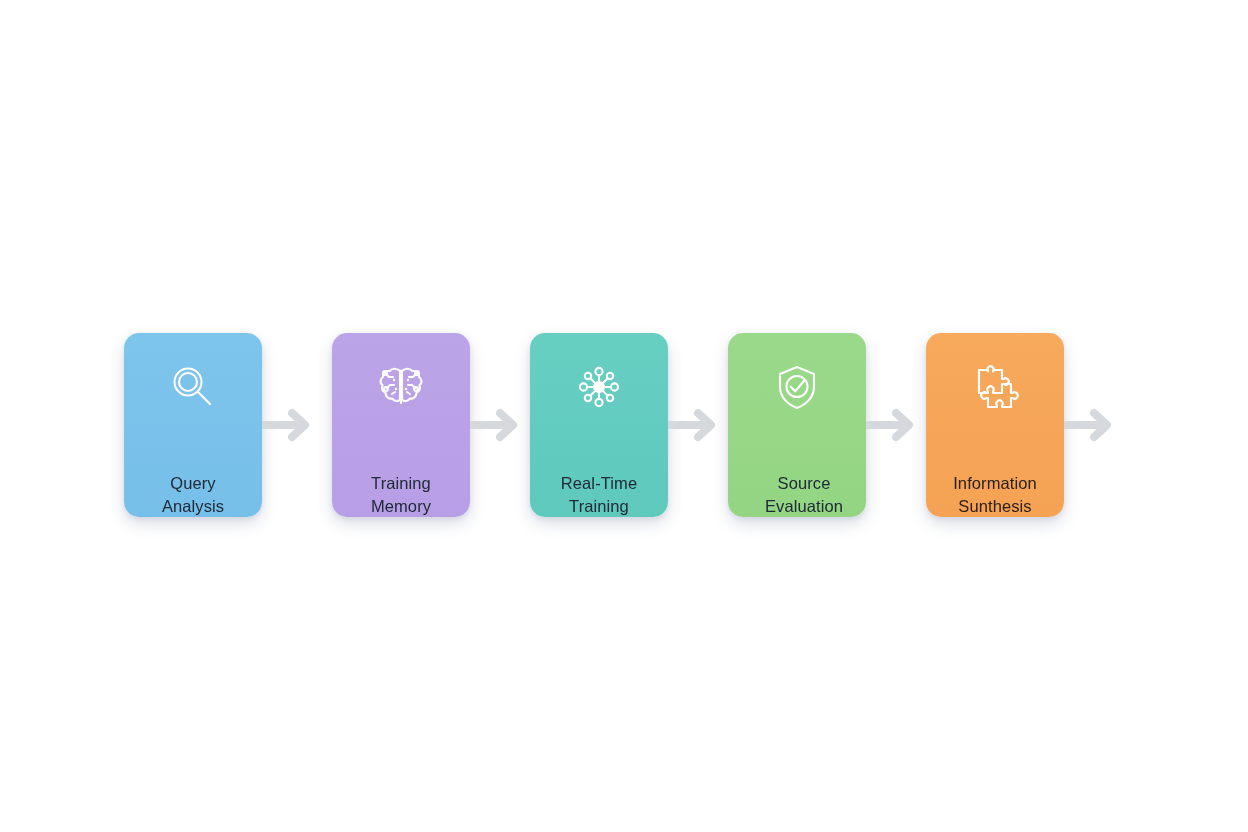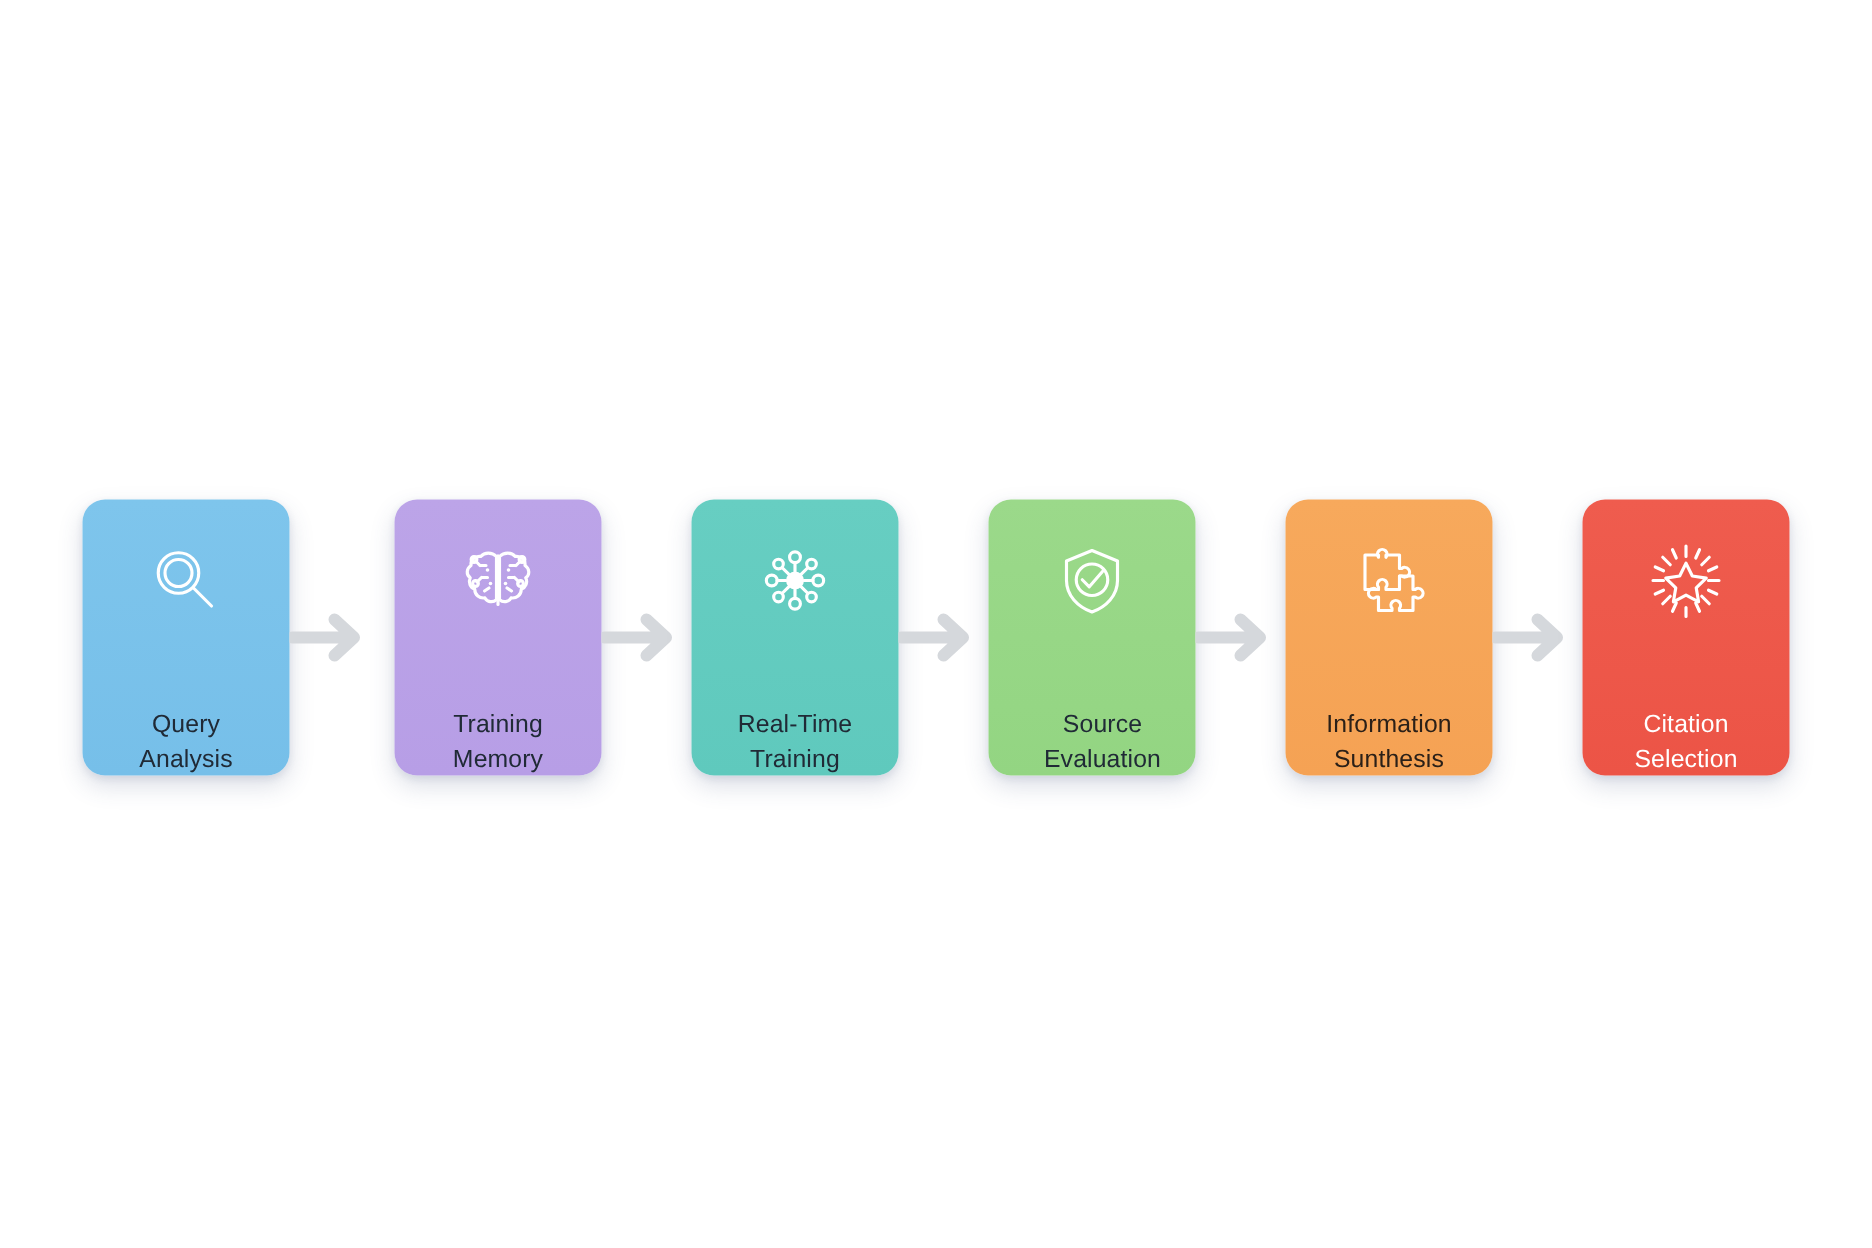--- a/index.html
+++ b/index.html
@@ -181,28 +181,14 @@
       </svg>
         </div>
         <div class="card-label label-dark" style="color: rgb(43, 32, 24);">Information
 Sunthesis</div>
       </div>
       <div class="connector">
         <svg viewBox="0 0 60 40">
           <path d="M2 20 H36 M30 8 L43 20 L30 32" stroke="#d5d8dc" fill="none" stroke-width="8" stroke-linecap="round" stroke-linejoin="round"></path>
         </svg>
       </div>
-      <div class="card" style="background: linear-gradient(rgb(239, 92, 78) 0%, rgb(236, 84, 70) 100%);">
-        <div class="card-icon">
-          <svg viewBox="0 0 58 58">
-        <path d="M29 17.5 L33.2 26 L42.5 27.4 L35.8 33.9 L37.4 43.2 L29 38.8 L20.6 43.2 L22.2 33.9 L15.5 27.4 L24.8 26 Z" stroke="#ffffff" fill="none" stroke-width="2.1" stroke-linecap="round" stroke-linejoin="round"></path>
-        <path d="M29 6 L29 13 M29 47 L29 53" stroke="#ffffff" fill="none" stroke-width="2.1" stroke-linecap="round" stroke-linejoin="round"></path>
-        <path d="M7 29 L14 29 M44 29 L51 29" stroke="#ffffff" fill="none" stroke-width="2.1" stroke-linecap="round" stroke-linejoin="round"></path>
-        <path d="M13.5 13.5 L18.5 18.5 M39.5 39.5 L44.5 44.5 M44.5 13.5 L39.5 18.5 M18.5 39.5 L13.5 44.5" stroke="#ffffff" fill="none" stroke-width="2.1" stroke-linecap="round" stroke-linejoin="round"></path>
-        <path d="M20 8.5 L22.5 14 M38 8.5 L35.5 14 M20 49.5 L22.5 44 M38 49.5 L35.5 44" stroke="#ffffff" fill="none" stroke-width="2.1" stroke-linecap="round" stroke-linejoin="round"></path>
-        <path d="M8.5 20 L14 22.5 M8.5 38 L14 35.5 M49.5 20 L44 22.5 M49.5 38 L44 35.5" stroke="#ffffff" fill="none" stroke-width="2.1" stroke-linecap="round" stroke-linejoin="round"></path>
-      </svg>
-        </div>
-        <div class="card-label label-light" style="color: rgb(255, 255, 255);">Citation
-Selection</div>
-      </div>
     </div>
 </div>
 
 </body></html>

